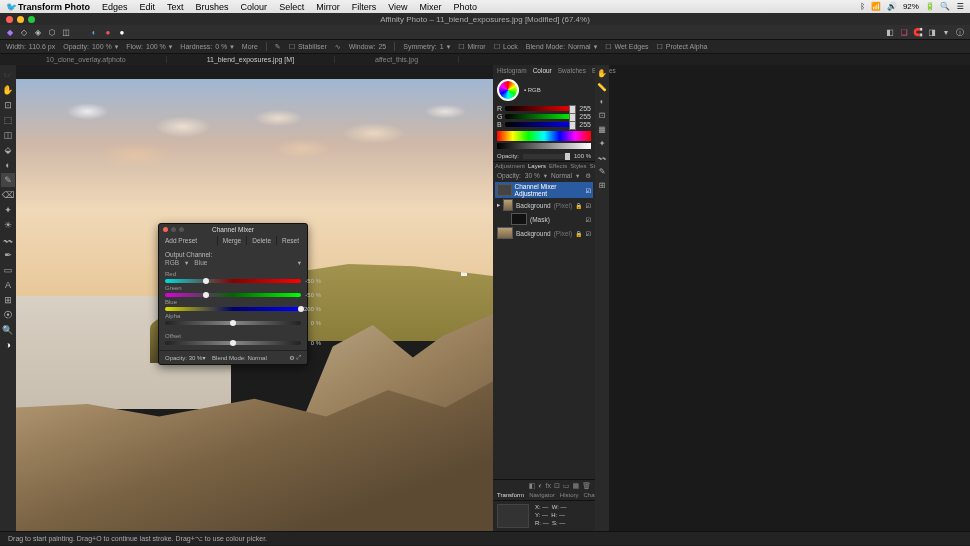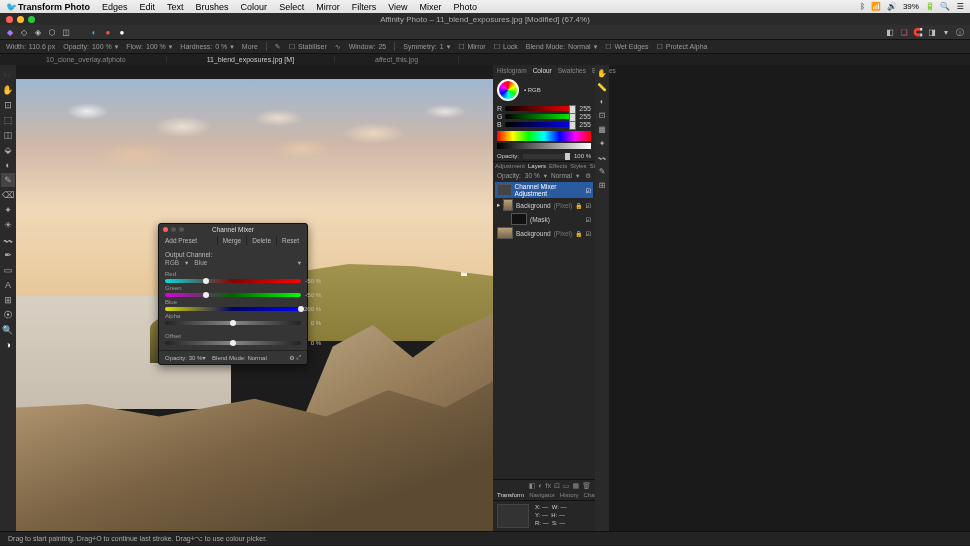--- a/index.html
+++ b/index.html
@@ -104,21 +104,21 @@
   <span class="mitem">Select</span>
   <span class="mitem">Mirror</span>
   <span class="mitem">Filters</span>
   <span class="mitem">View</span>
   <span class="mitem">Mixer</span>
   <span class="mitem">Photo</span>
   <div class="right">
     <span>ᛒ</span>
     <span>📶</span>
     <span>🔊</span>
-    <span>39%</span>
+    <span>92%</span>
     <span>🔋</span>
     <span>🔍</span>
     <span>☰</span>
   </div>
 </div>
 
 <div class="titlebar">
   <div class="traffic">
     <div class="dot r"></div>
     <div class="dot y"></div>

